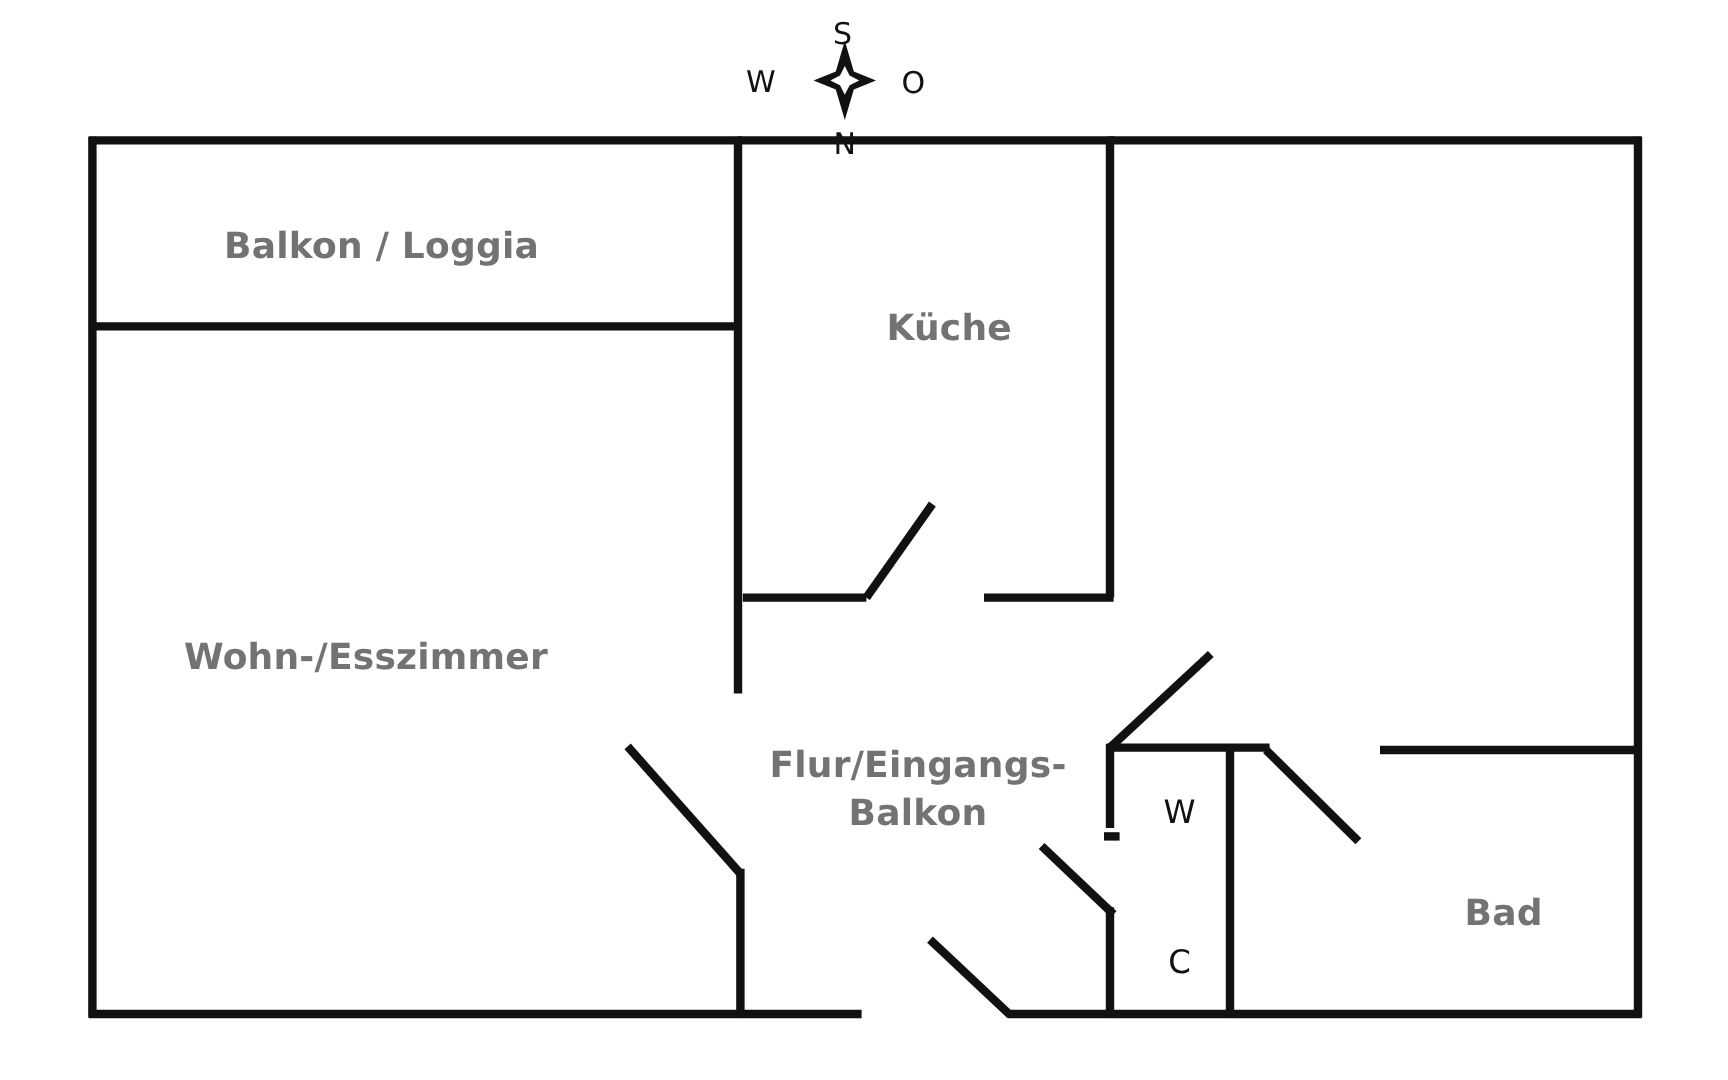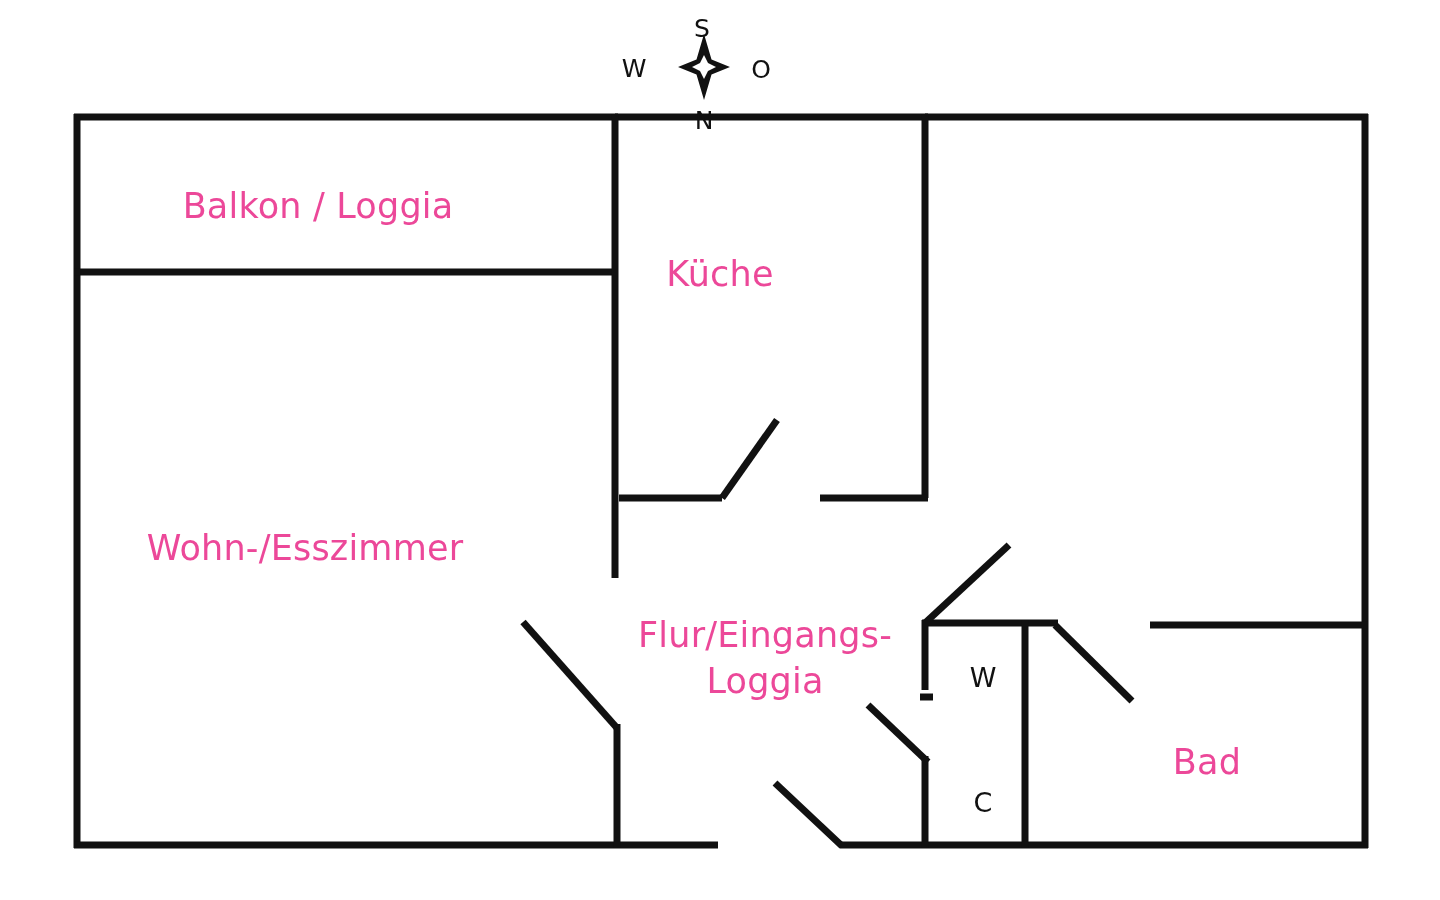--- a/index.html
+++ b/index.html
@@ -22,23 +22,23 @@
   #plan-svg {
     position: absolute;
     left: 0;
     top: 0;
     width: 1440px;
     height: 900px;
     display: block;
   }
   .room-label {
     position: absolute;
-    color: #ec4899;
-    font-size: 35px;
-    font-weight: 400;
+    color: #737373;
+    font-size: 30px;
+    font-weight: 700;
     letter-spacing: 0.2px;
     line-height: 1.32;
     text-align: center;
     white-space: pre;
     transform: translate(-50%, -50%);
     pointer-events: none;
   }
   .compass-label {
     position: absolute;
     color: #111111;
@@ -115,24 +115,24 @@
              L 692 67
              L 700 63 Z" fill="#111111" fill-rule="evenodd" stroke="none"></path>
   </svg>
 
   <div class="compass-label" style="left:702px; top:28px;">S</div>
   <div class="compass-label" style="left:704px; top:120px;">N</div>
   <div class="compass-label" style="left:634px; top:68px;">W</div>
   <div class="compass-label" style="left:761px; top:69px;">O</div>
 
   <div class="room-label" style="left:318px; top:206px;">Balkon / Loggia</div>
-  <div class="room-label" style="left:720px; top:274px;">Küche</div>
+  <div class="room-label" style="left:791px; top:274px;">Küche</div>
   <div class="room-label" style="left:305px; top:548px;">Wohn-/Esszimmer</div>
   <div class="room-label" style="left:765px; top:658px;">Flur/Eingangs-
-Loggia</div>
-  <div class="room-label" style="left:1207px; top:762px;">Bad</div>
+Balkon</div>
+  <div class="room-label" style="left:1253px; top:762px;">Bad</div>
 
   <div class="wc-label" style="left:983px; top:740px;">
     <div>W</div>
     <div>C</div>
   </div>
 
 </div>
 
 </body></html>

